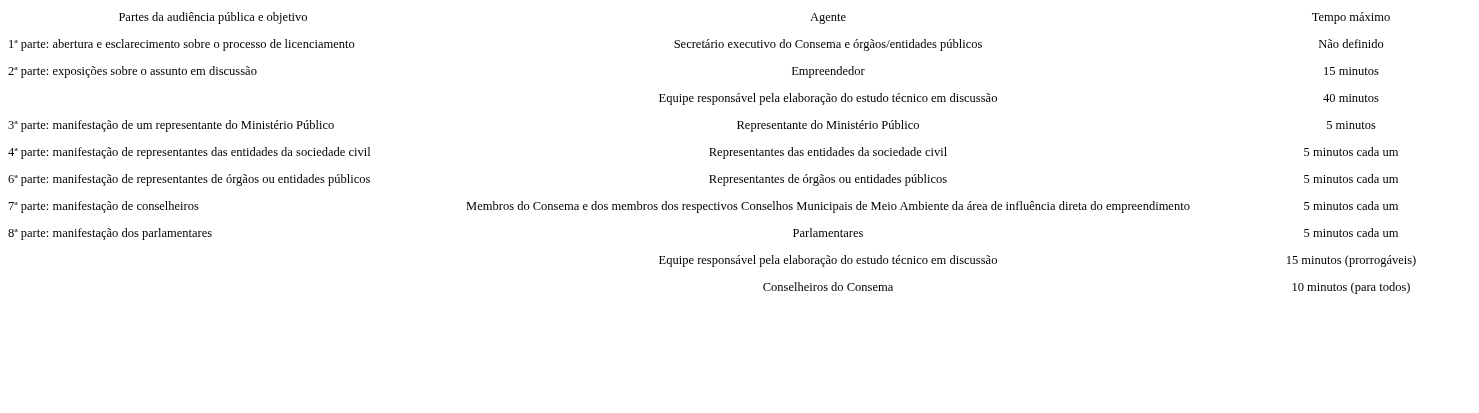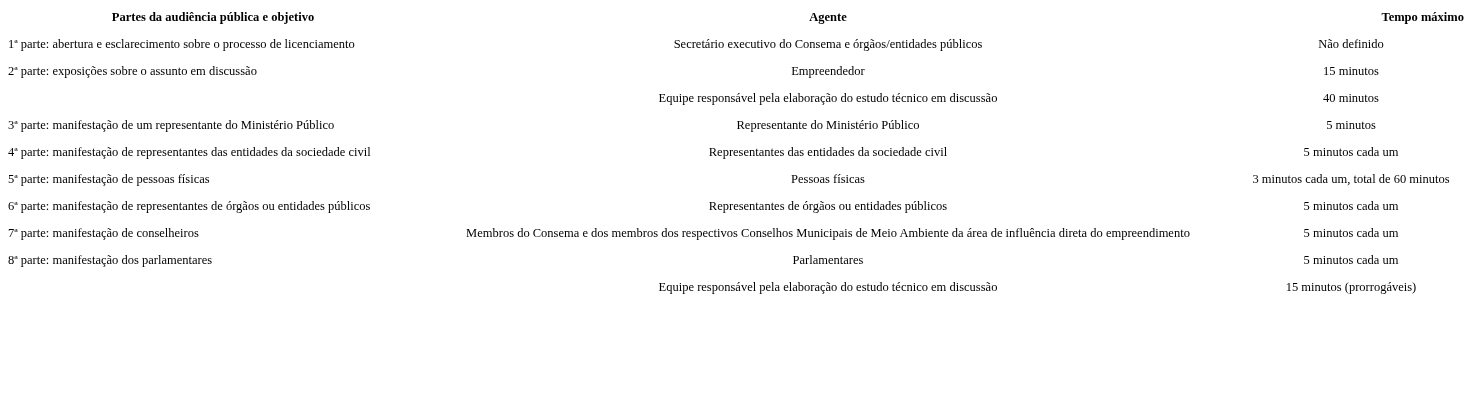--- a/index.html
+++ b/index.html
@@ -20,29 +20,29 @@
       border-spacing: 2px 0;
       margin: 4px 0 0 5px;
     }
     th, td {
       padding: 0 1px;
       height: 27px;
       white-space: nowrap;
       vertical-align: middle;
     }
     th {
-      font-weight: bold;
+      font-weight: normal;
       text-align: center;
     }
     td.col-part { text-align: left; width: 410px; }
     td.col-agent { text-align: center; width: 812px; }
     td.col-time { text-align: center; width: 226px; }
     th.col-part { width: 410px; }
     th.col-agent { width: 812px; }
-    th.col-time { width: 226px; text-align: right; }
+    th.col-time { width: 226px; }
   </style>
 </head>
 <body>
 
 <table>
   <thead>
     <tr>
       <th class="col-part">Partes da audiência pública e objetivo</th>
       <th class="col-agent">Agente</th>
       <th class="col-time">Tempo máximo</th>
@@ -68,38 +68,38 @@
       <td class="col-part">3ª parte: manifestação de um representante do Ministério Público</td>
       <td class="col-agent">Representante do Ministério Público</td>
       <td class="col-time">5 minutos</td>
     </tr>
     <tr>
       <td class="col-part">4ª parte: manifestação de representantes das entidades da sociedade civil</td>
       <td class="col-agent">Representantes das entidades da sociedade civil</td>
       <td class="col-time">5 minutos cada um</td>
     </tr>
     <tr>
-      <td class="col-part">5ª parte: manifestação de pessoas físicas</td>
-      <td class="col-agent">Pessoas físicas</td>
-      <td class="col-time">3 minutos cada um, total de 60 minutos</td>
-    </tr>
-    <tr>
       <td class="col-part">6ª parte: manifestação de representantes de órgãos ou entidades públicos</td>
       <td class="col-agent">Representantes de órgãos ou entidades públicos</td>
       <td class="col-time">5 minutos cada um</td>
     </tr>
     <tr>
       <td class="col-part">7ª parte: manifestação de conselheiros</td>
       <td class="col-agent">Membros do Consema e dos membros dos respectivos Conselhos Municipais de Meio Ambiente da área de influência direta do empreendimento</td>
       <td class="col-time">5 minutos cada um</td>
     </tr>
     <tr>
       <td class="col-part">8ª parte: manifestação dos parlamentares</td>
       <td class="col-agent">Parlamentares</td>
       <td class="col-time">5 minutos cada um</td>
     </tr>
     <tr>
       <td class="col-part"></td>
       <td class="col-agent">Equipe responsável pela elaboração do estudo técnico em discussão</td>
       <td class="col-time">15 minutos (prorrogáveis)</td>
     </tr>
+    <tr>
+      <td class="col-part"></td>
+      <td class="col-agent">Conselheiros do Consema</td>
+      <td class="col-time">10 minutos (para todos)</td>
+    </tr>
   </tbody>
 </table>
 
 </body></html>

